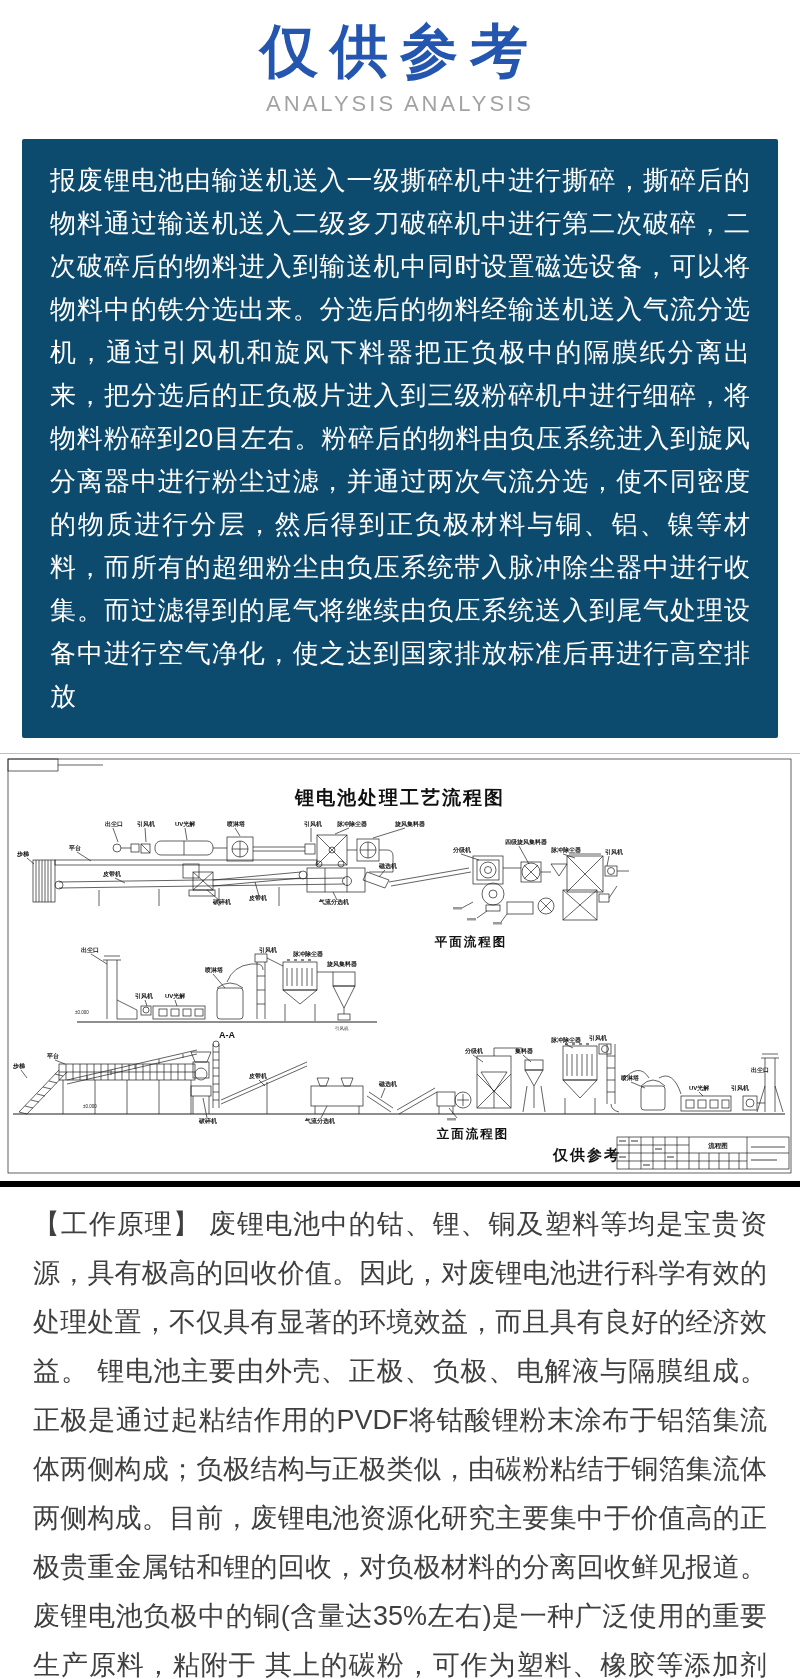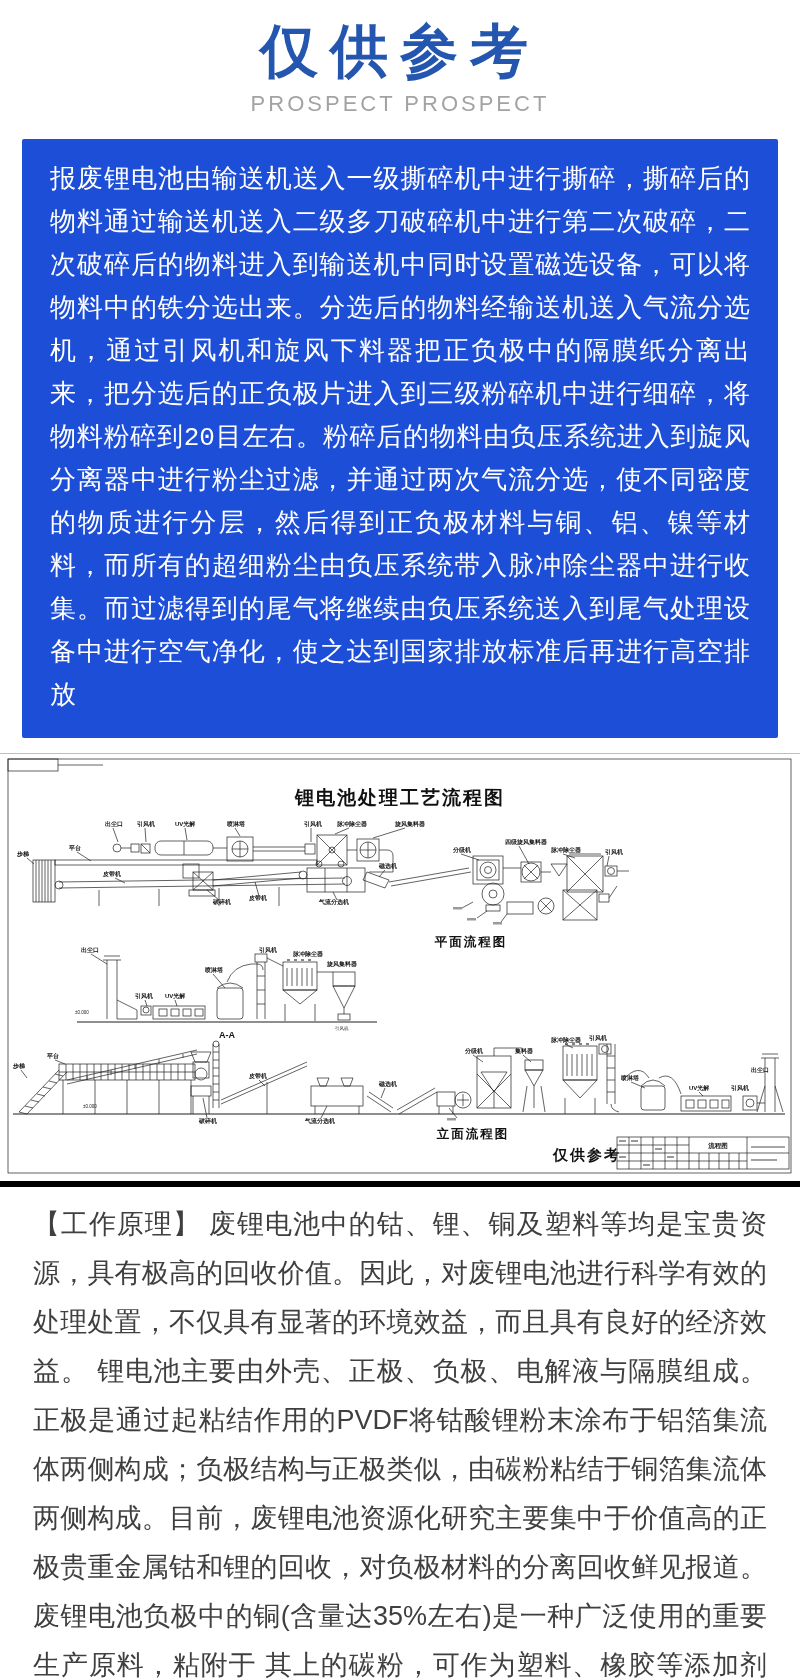--- a/index.html
+++ b/index.html
@@ -4,23 +4,23 @@
 <style>
   html,body{margin:0;padding:0;background:#ffffff;}
   body{width:800px;font-family:"Liberation Sans","DejaVu Sans",sans-serif;}
 
   
   .hdr{padding-top:18px;text-align:center;}
   .hdr-title{font-size:58px;font-weight:900;color:#2456b0;letter-spacing:12px;line-height:1.15;}
   .hdr-sub{margin-top:6px;font-size:22px;font-weight:400;color:#a3a3a3;letter-spacing:3px;}
 
   
-  .panel{margin:22px 22px 0 22px;background:#1d4ed8;border-radius:2px;
+  .panel{margin:22px 22px 0 22px;background:#0c4a6e;border-radius:2px;
          padding:20px 28px;color:#ffffff;font-size:26px;line-height:43px;
-         text-align:justify;font-family:Liberation Mono, monospace;}
+         text-align:justify;}
 
   
   .dcard{margin-top:15px;border-top:1px solid #bfbfbf;border-bottom:6px solid #000000;
          padding:2px 7px 4px 7px;background:#fff;}
   .dcard svg{display:block;}
   .ln{stroke:#1f1f1f;stroke-width:0.7;fill:none;}
   .lnb{stroke:#1f1f1f;stroke-width:1.1;fill:none;}
   .lng{stroke:#8a8a8a;stroke-width:1.6;fill:none;}
   text.dl{font-size:6px;fill:#111;font-weight:bold;}
   text.dt{font-size:19px;fill:#111;font-weight:bold;letter-spacing:2px;}
@@ -31,21 +31,21 @@
 
   
   .principle{margin:13px 33px 0 33px;font-size:27px;line-height:49px;color:#3f3f3f;
              text-align:justify;}
 </style>
 </head>
 <body>
 
 <div class="hdr">
   <div class="hdr-title">仅供参考</div>
-  <div class="hdr-sub">PROSPECT PROSPECT</div>
+  <div class="hdr-sub">ANALYSIS ANALYSIS</div>
 </div>
 
 <div class="panel">
   <span>报废锂电池由输送机送入一级撕碎机中进行撕碎，撕碎后的物料通过输送机送入二级多刀破碎机中进行第二次破碎，二次破碎后的物料进入到输送机中同时设置磁选设备，可以将物料中的铁分选出来。分选后的物料经输送机送入气流分选机，通过引风机和旋风下料器把正负极中的隔膜纸分离出来，把分选后的正负极片进入到三级粉碎机中进行细碎，将物料粉碎到20目左右。粉碎后的物料由负压系统进入到旋风分离器中进行粉尘过滤，并通过两次气流分选，使不同密度的物质进行分层，然后得到正负极材料与铜、铝、镍等材料，而所有的超细粉尘由负压系统带入脉冲除尘器中进行收集。而过滤得到的尾气将继续由负压系统送入到尾气处理设备中进行空气净化，使之达到国家排放标准后再进行高空排放</span>
 </div>
 
 <div class="dcard">
 <svg width="786" height="421" viewBox="0 0 786 421">
 
   <g>

